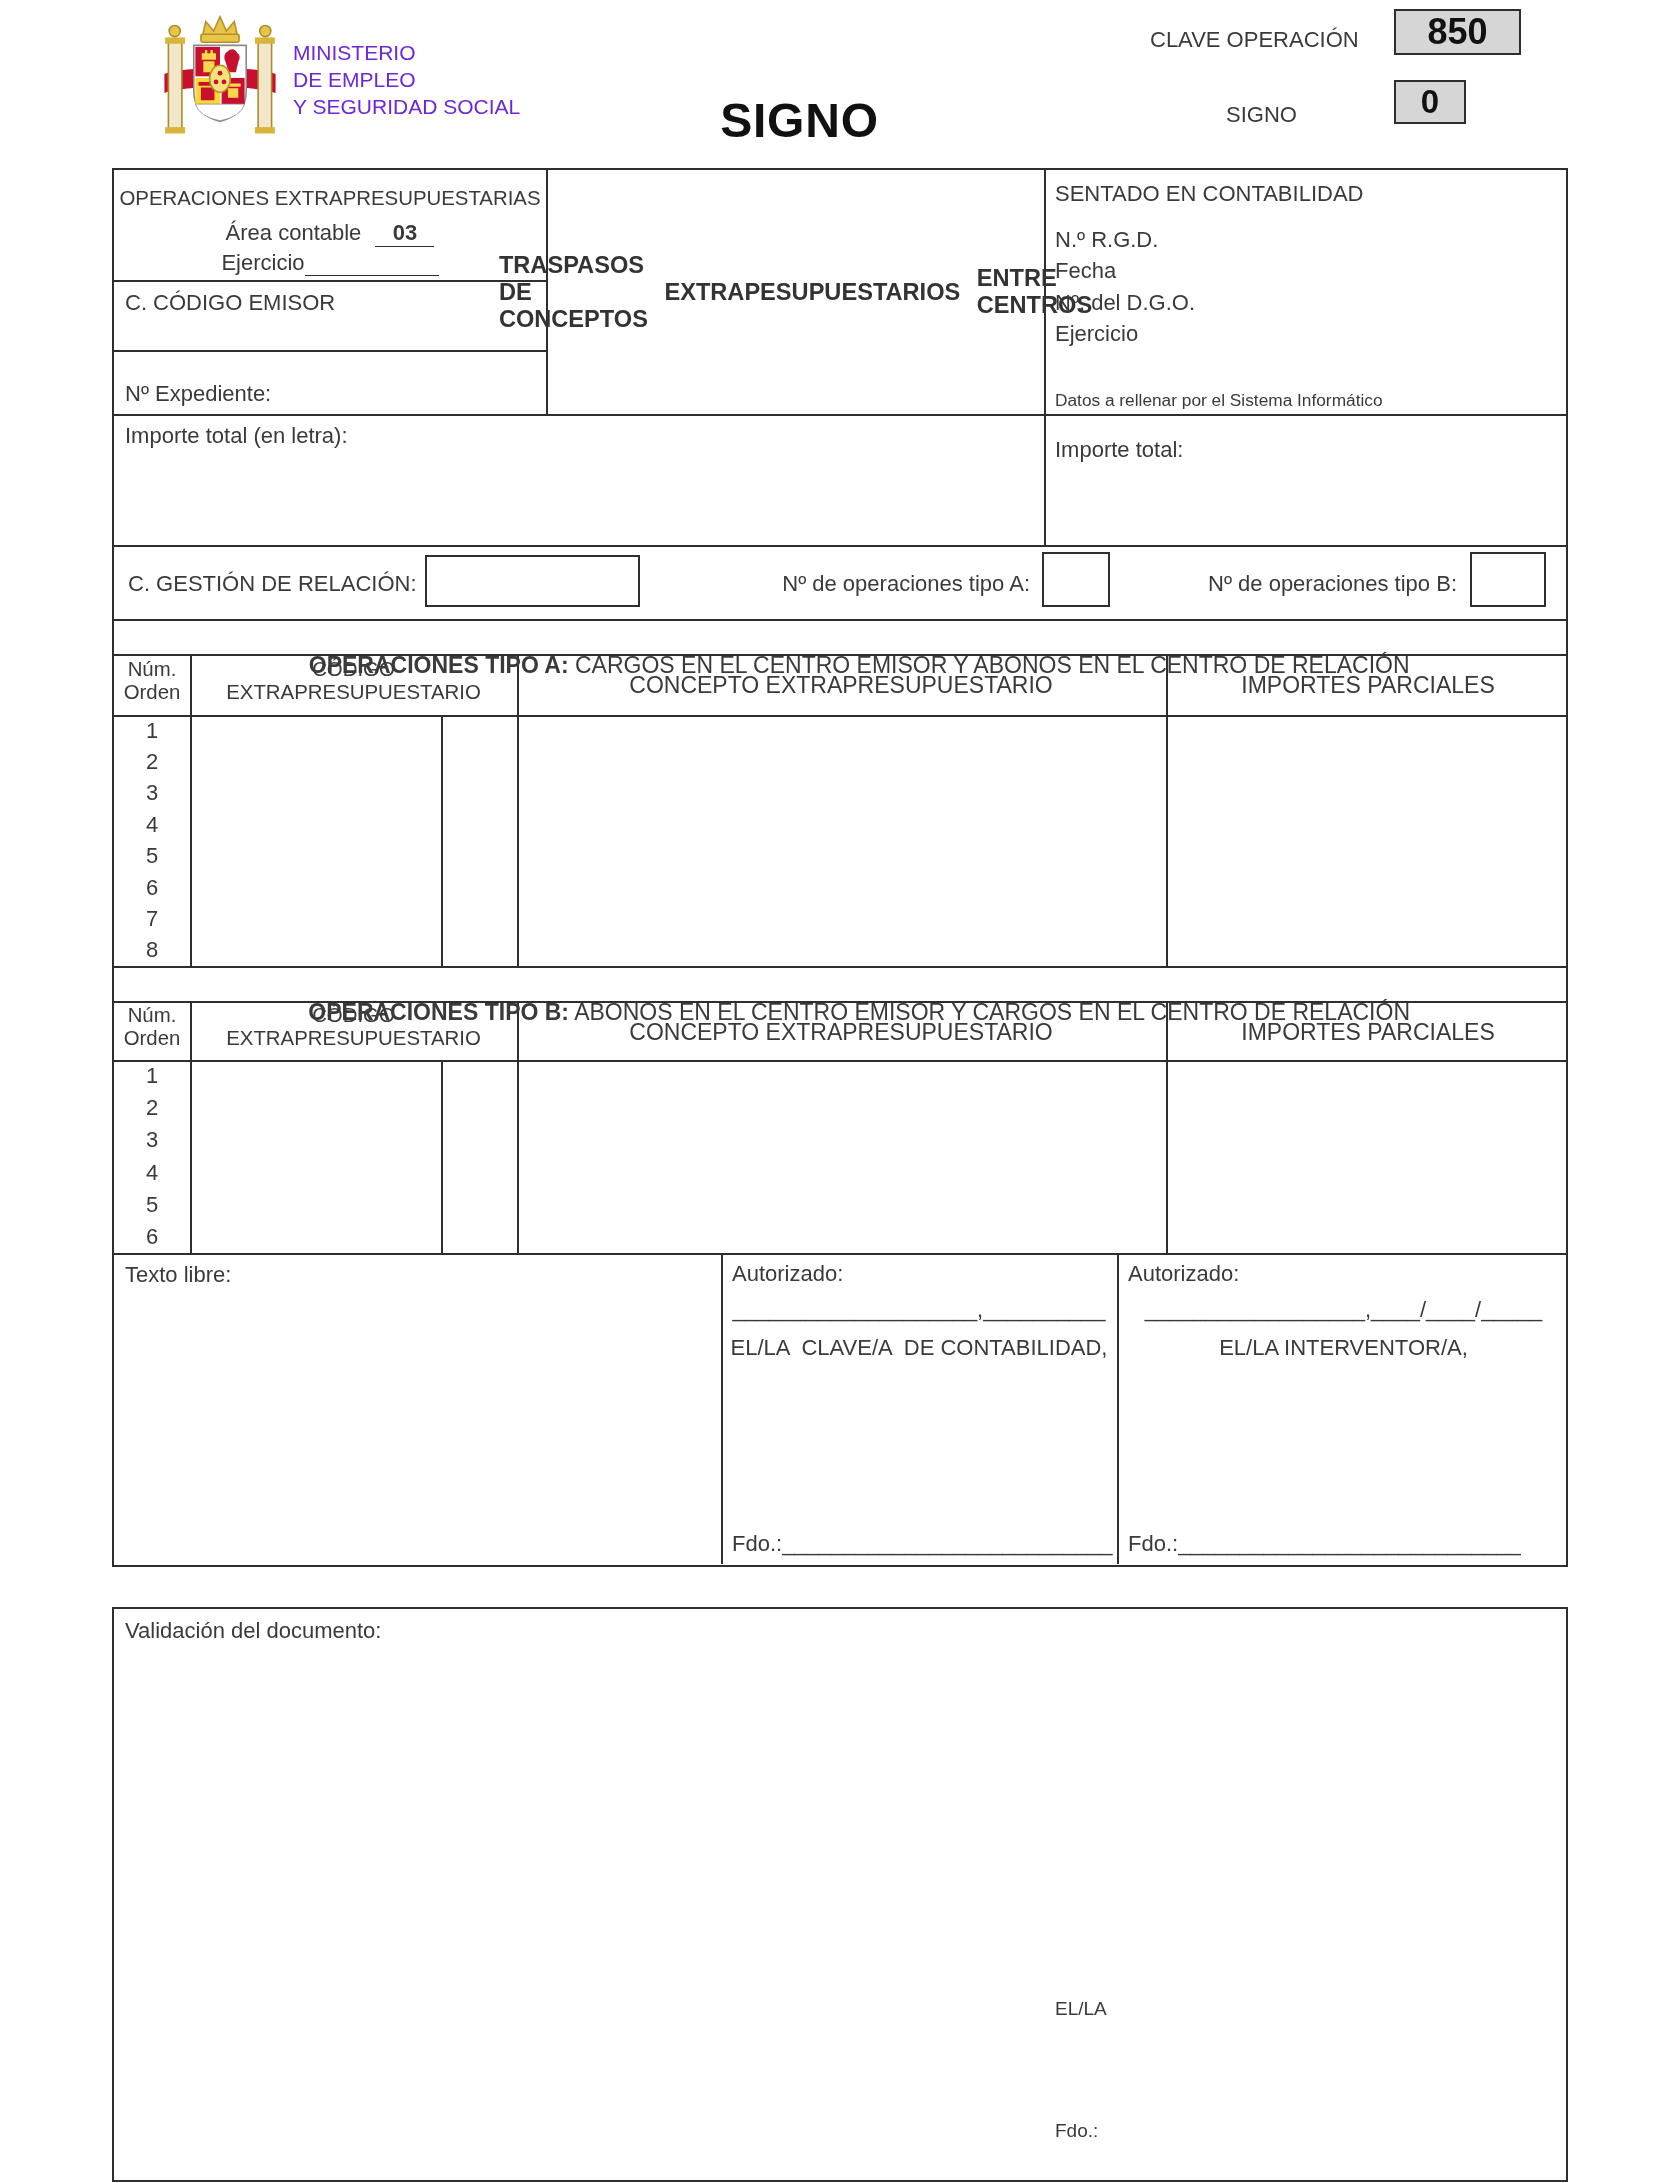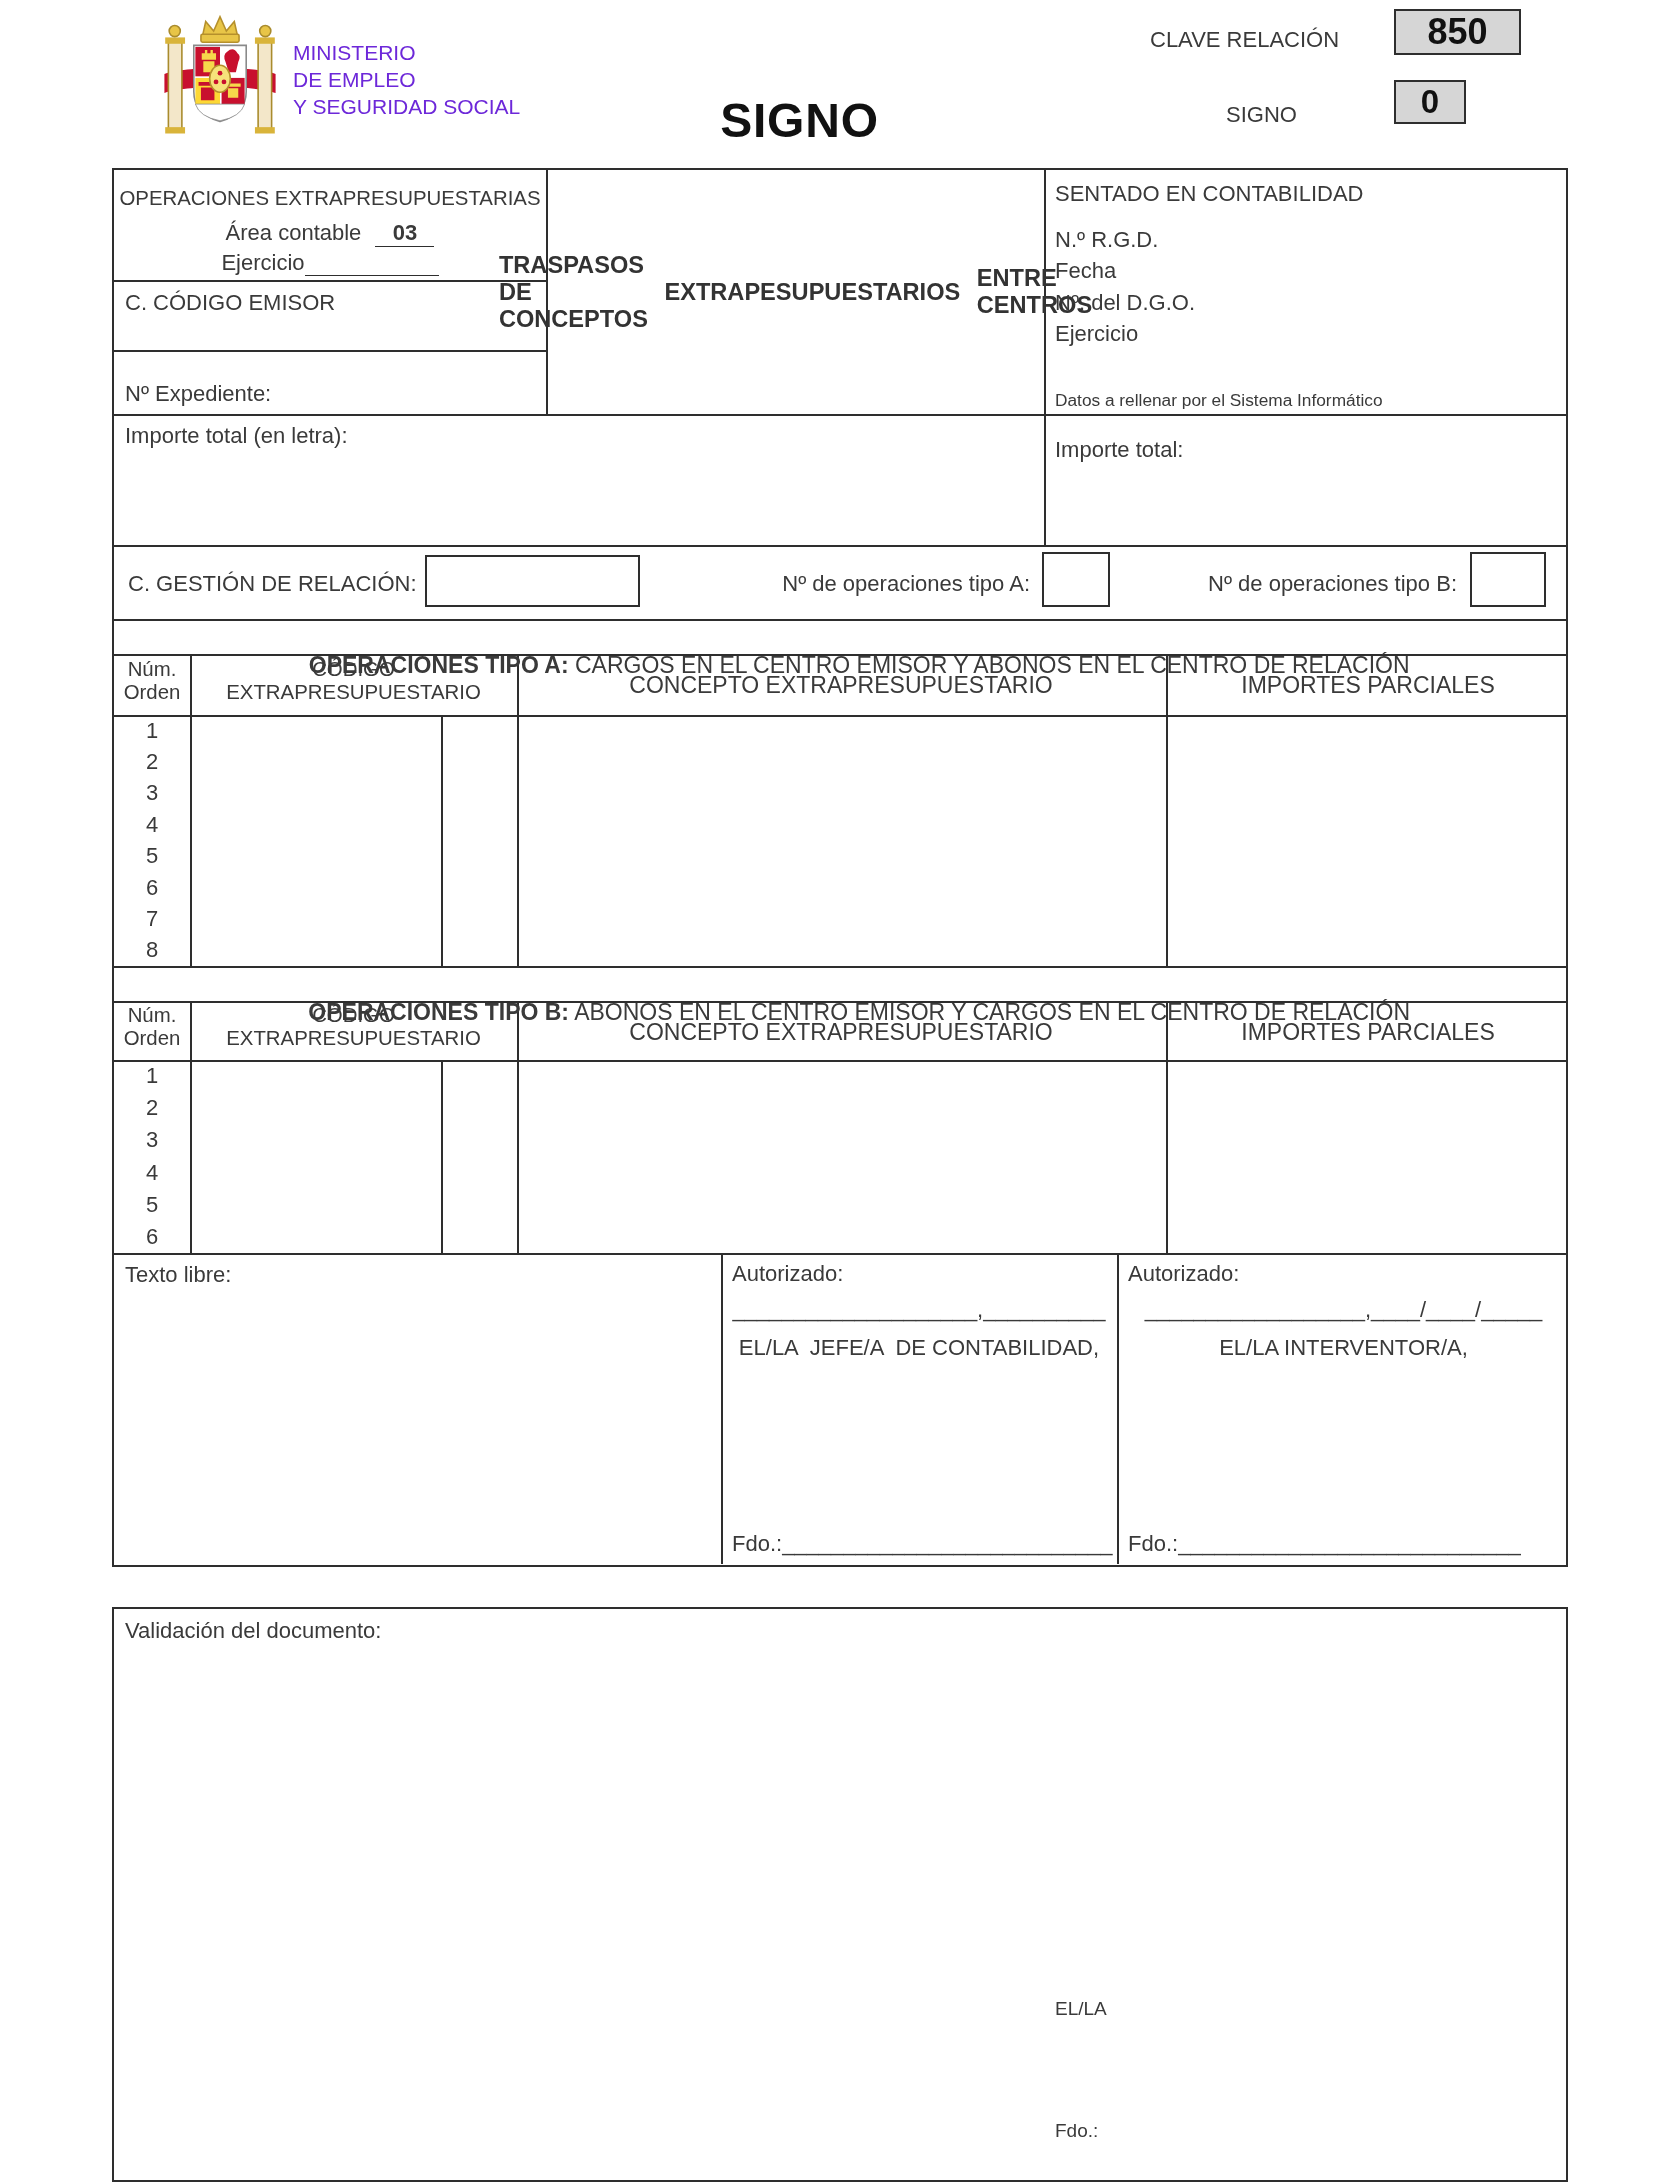--- a/index.html
+++ b/index.html
@@ -71,21 +71,21 @@
   </div>
 
   <div class="ministry">
     <div>MINISTERIO</div>
     <div>DE EMPLEO</div>
     <div>Y SEGURIDAD SOCIAL</div>
   </div>
 
   <div class="oetc">SIGNO</div>
 
-  <div class="abs f28" style="left:1150px;top:27px;">CLAVE RELACIÓN</div>
+  <div class="abs f28" style="left:1150px;top:27px;">CLAVE OPERACIÓN</div>
   <div class="graybox" style="left:1394px;top:9.4px;width:127px;height:46px;font-size:36px;">850</div>
 
   <div class="abs f28" style="left:1188px;top:102px;margin-left:38px;">SIGNO</div>
   <div class="graybox" style="left:1394px;top:80px;width:72px;height:44px;font-size:33px;">0</div>
 
   <div class="main-table">
 
     <div class="hl" style="top:110px;left:0;width:432px;"></div>
     <div class="hl" style="top:180px;left:0;width:432px;"></div>
     <div class="hl" style="top:244px;left:0;width:100%;"></div>
@@ -204,21 +204,21 @@
     </div>
     <div class="fillarea" style="left:76px;top:890px;width:251px;height:193px;"></div>
     <div class="fillarea" style="left:403px;top:890px;width:648px;height:193px;"></div>
     <div class="fillarea" style="left:1052px;top:890px;width:404px;height:193px;"></div>
 
     <div class="abs f28" style="left:11px;top:1092px;">Texto libre:</div>
     <div class="fillarea" style="left:0;top:1121px;width:607px;height:274px;"></div>
 
     <div class="abs f28" style="left:618px;top:1091px;">Autorizado:</div>
     <div class="abs ctr f28" style="left:607px;top:1127px;width:396px;">____________________,__________</div>
-    <div class="abs ctr f28 pre" style="left:607px;top:1165px;width:396px;">EL/LA  JEFE/A  DE CONTABILIDAD,</div>
+    <div class="abs ctr f28 pre" style="left:607px;top:1165px;width:396px;">EL/LA  CLAVE/A  DE CONTABILIDAD,</div>
     <div class="abs f28" style="left:618px;top:1361px;">Fdo.:___________________________</div>
 
     <div class="abs f28" style="left:1014px;top:1091px;">Autorizado:</div>
     <div class="abs ctr f28" style="left:1003px;top:1127px;width:453px;">__________________,____/____/_____</div>
     <div class="abs ctr f28 pre" style="left:1003px;top:1165px;width:453px;">EL/LA INTERVENTOR/A,</div>
     <div class="abs f28" style="left:1014px;top:1361px;">Fdo.:____________________________</div>
 
   </div>
 
   <div class="valid-box">

